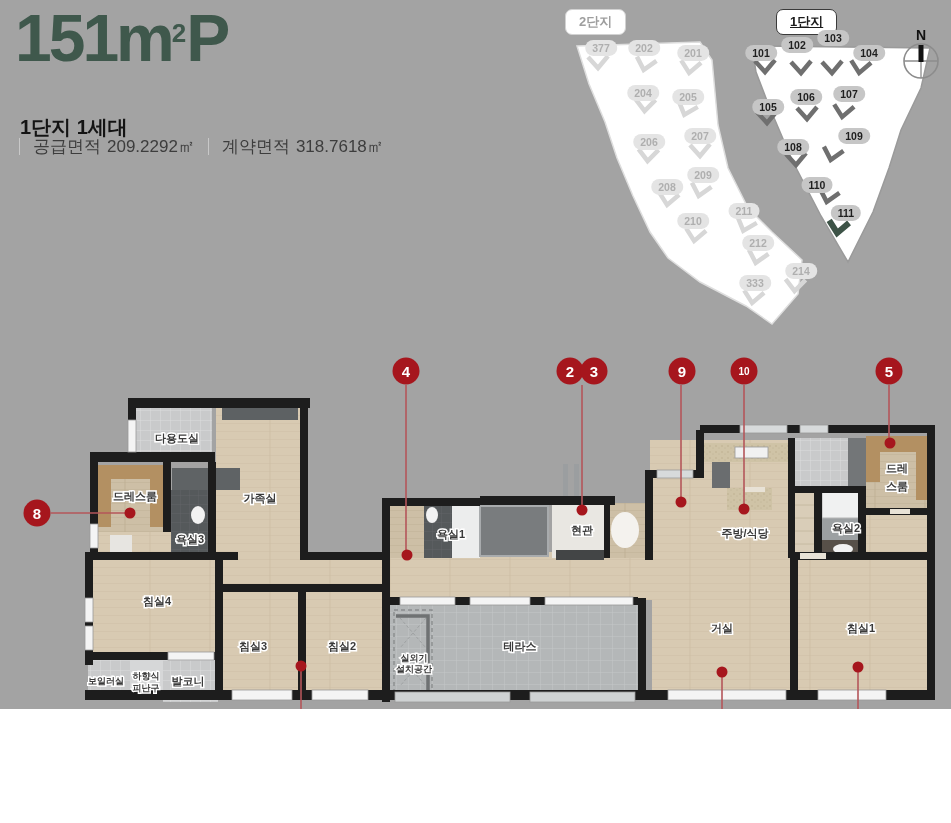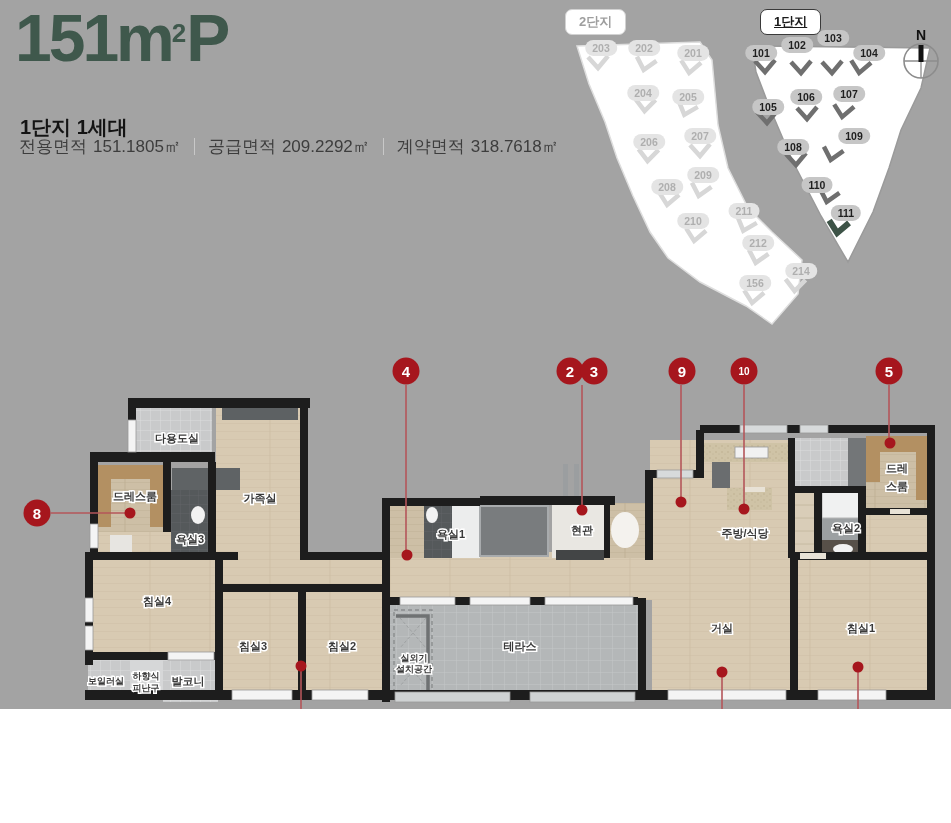--- a/index.html
+++ b/index.html
@@ -9,21 +9,21 @@
   
   .title{left:15px;top:2px;font-size:66px;font-weight:bold;color:#3f584c;letter-spacing:-3px;line-height:1.1;}
   .title sup{font-size:26px;letter-spacing:0;position:relative;top:4px;}
   .subtitle{left:20px;top:114px;font-size:20px;font-weight:bold;color:#141414;}
   .areas{left:19px;top:135px;font-size:17px;color:#3d3d3d;display:flex;align-items:center;gap:13px;}
   .areas .item{display:flex;gap:6px;}
   .sep{width:1px;height:17px;background:#c8c8c8;display:inline-block;}
   
   .tagbox{border-radius:7px;padding:3px 13px;font-size:13px;font-weight:bold;background:#fff;}
   .tag2{left:565px;top:9px;border:1.5px solid #d2d2d2;color:#9e9e9e;}
-  .tag1{left:760px;top:9px;border:1.5px solid #3a3a3a;color:#1b1b1b;text-decoration:underline;}
+  .tag1{left:776px;top:9px;border:1.5px solid #3a3a3a;color:#1b1b1b;text-decoration:underline;}
   
   .bd{position:absolute;transform:translate(-50%,-50%);border-radius:9px;font-size:10.5px;
       font-weight:bold;padding:1.5px 7px;white-space:nowrap;line-height:1.25;}
   .b2{background:#e4e4e4;color:#afafaf;}
   .b1{background:#c6c6c6;color:#1f1f1f;}
   
   .mk{position:absolute;width:27px;height:27px;border-radius:50%;background:#a6161d;color:#fff;
       font-weight:bold;font-size:15px;display:flex;align-items:center;justify-content:center;
       transform:translate(-50%,-50%);}
   svg text{font-family:"Liberation Sans","DejaVu Sans",sans-serif;}
@@ -32,24 +32,20 @@
   .rlbl.sm{font-size:9px;}
 </style>
 </head>
 <body>
 
 <div class="stage">
 
   <div class="abs title"><span>151m</span><sup>2</sup><span>P</span></div>
   <div class="abs subtitle">1단지 1세대</div>
   <div class="abs areas">
-    <span class="item">
-        <span>전용면적</span>
-        <span>151.1805㎡</span>
-      </span>
     <span class="sep"></span>
     <span class="item">
         <span>공급면적</span>
         <span>209.2292㎡</span>
       </span>
     <span class="sep"></span>
     <span class="item">
         <span>계약면적</span>
         <span>318.7618㎡</span>
       </span>
@@ -99,33 +95,33 @@
       <line x1="904" y1="61" x2="938" y2="61" stroke="#8c8c8c" stroke-width="1.3"></line>
       <line x1="921" y1="61" x2="921" y2="78" stroke="#8c8c8c" stroke-width="1.3"></line>
       <rect x="918.5" y="45" width="5" height="17" fill="#111"></rect>
       <text x="921" y="40" text-anchor="middle" font-size="14" font-weight="bold" fill="#111">N</text>
     </g>
   </svg>
 
   <div class="abs tagbox tag2">2단지</div>
   <div class="abs tagbox tag1">1단지</div>
 
-  <span class="bd b2" style="left:601px;top:48px">203</span>
+  <span class="bd b2" style="left:601px;top:48px">377</span>
   <span class="bd b2" style="left:644px;top:48px">202</span>
   <span class="bd b2" style="left:693px;top:53px">201</span>
   <span class="bd b2" style="left:643px;top:93px">204</span>
   <span class="bd b2" style="left:688px;top:97px">205</span>
   <span class="bd b2" style="left:649px;top:142px">206</span>
   <span class="bd b2" style="left:700px;top:136px">207</span>
   <span class="bd b2" style="left:667px;top:187px">208</span>
   <span class="bd b2" style="left:703px;top:175px">209</span>
   <span class="bd b2" style="left:693px;top:221px">210</span>
   <span class="bd b2" style="left:744px;top:211px">211</span>
   <span class="bd b2" style="left:758px;top:243px">212</span>
-  <span class="bd b2" style="left:755px;top:283px">156</span>
+  <span class="bd b2" style="left:755px;top:283px">333</span>
   <span class="bd b2" style="left:801px;top:271px">214</span>
 
   <span class="bd b1" style="left:761px;top:53px">101</span>
   <span class="bd b1" style="left:797px;top:45px">102</span>
   <span class="bd b1" style="left:833px;top:38px">103</span>
   <span class="bd b1" style="left:869px;top:53px">104</span>
   <span class="bd b1" style="left:768px;top:107px">105</span>
   <span class="bd b1" style="left:806px;top:97px">106</span>
   <span class="bd b1" style="left:849px;top:94px">107</span>
   <span class="bd b1" style="left:793px;top:147px">108</span>

